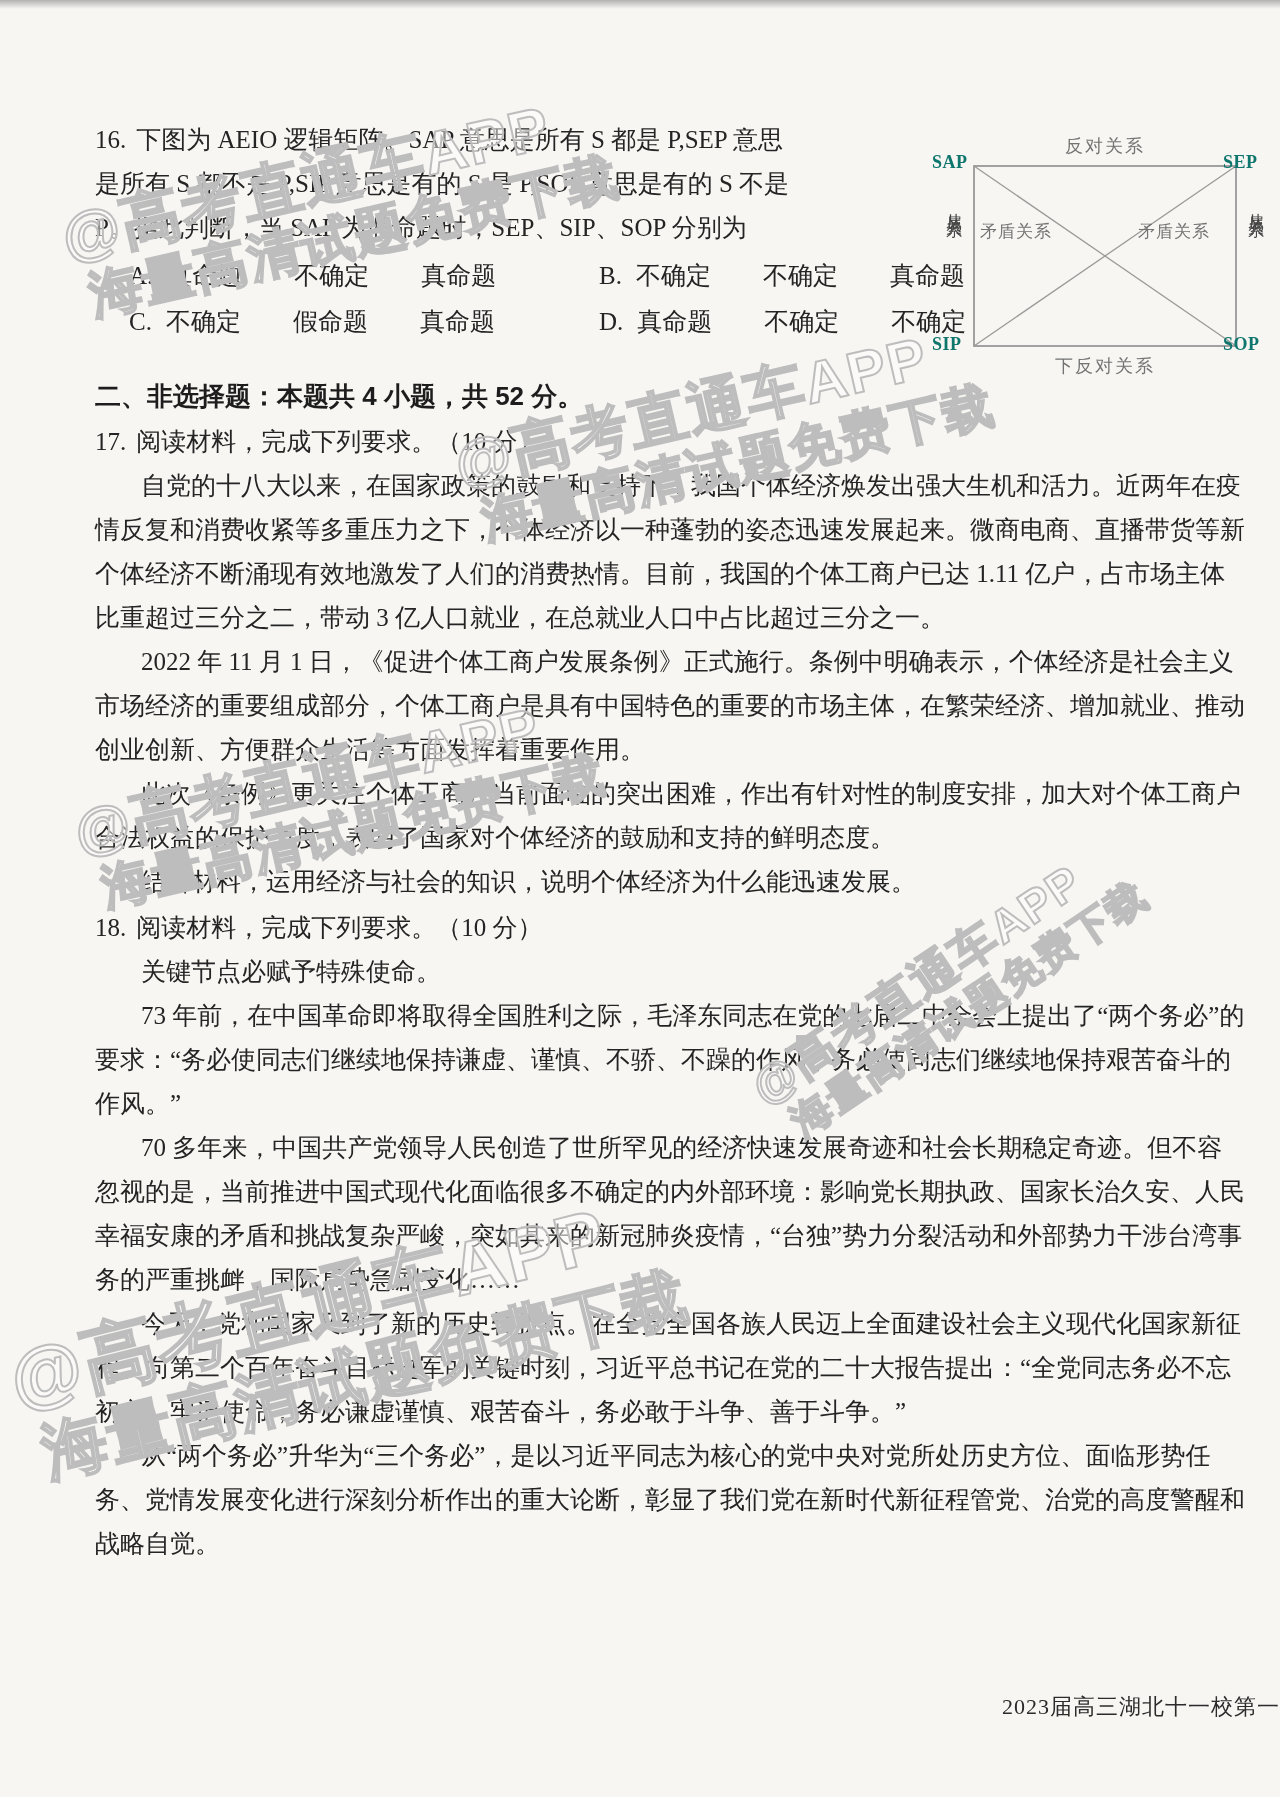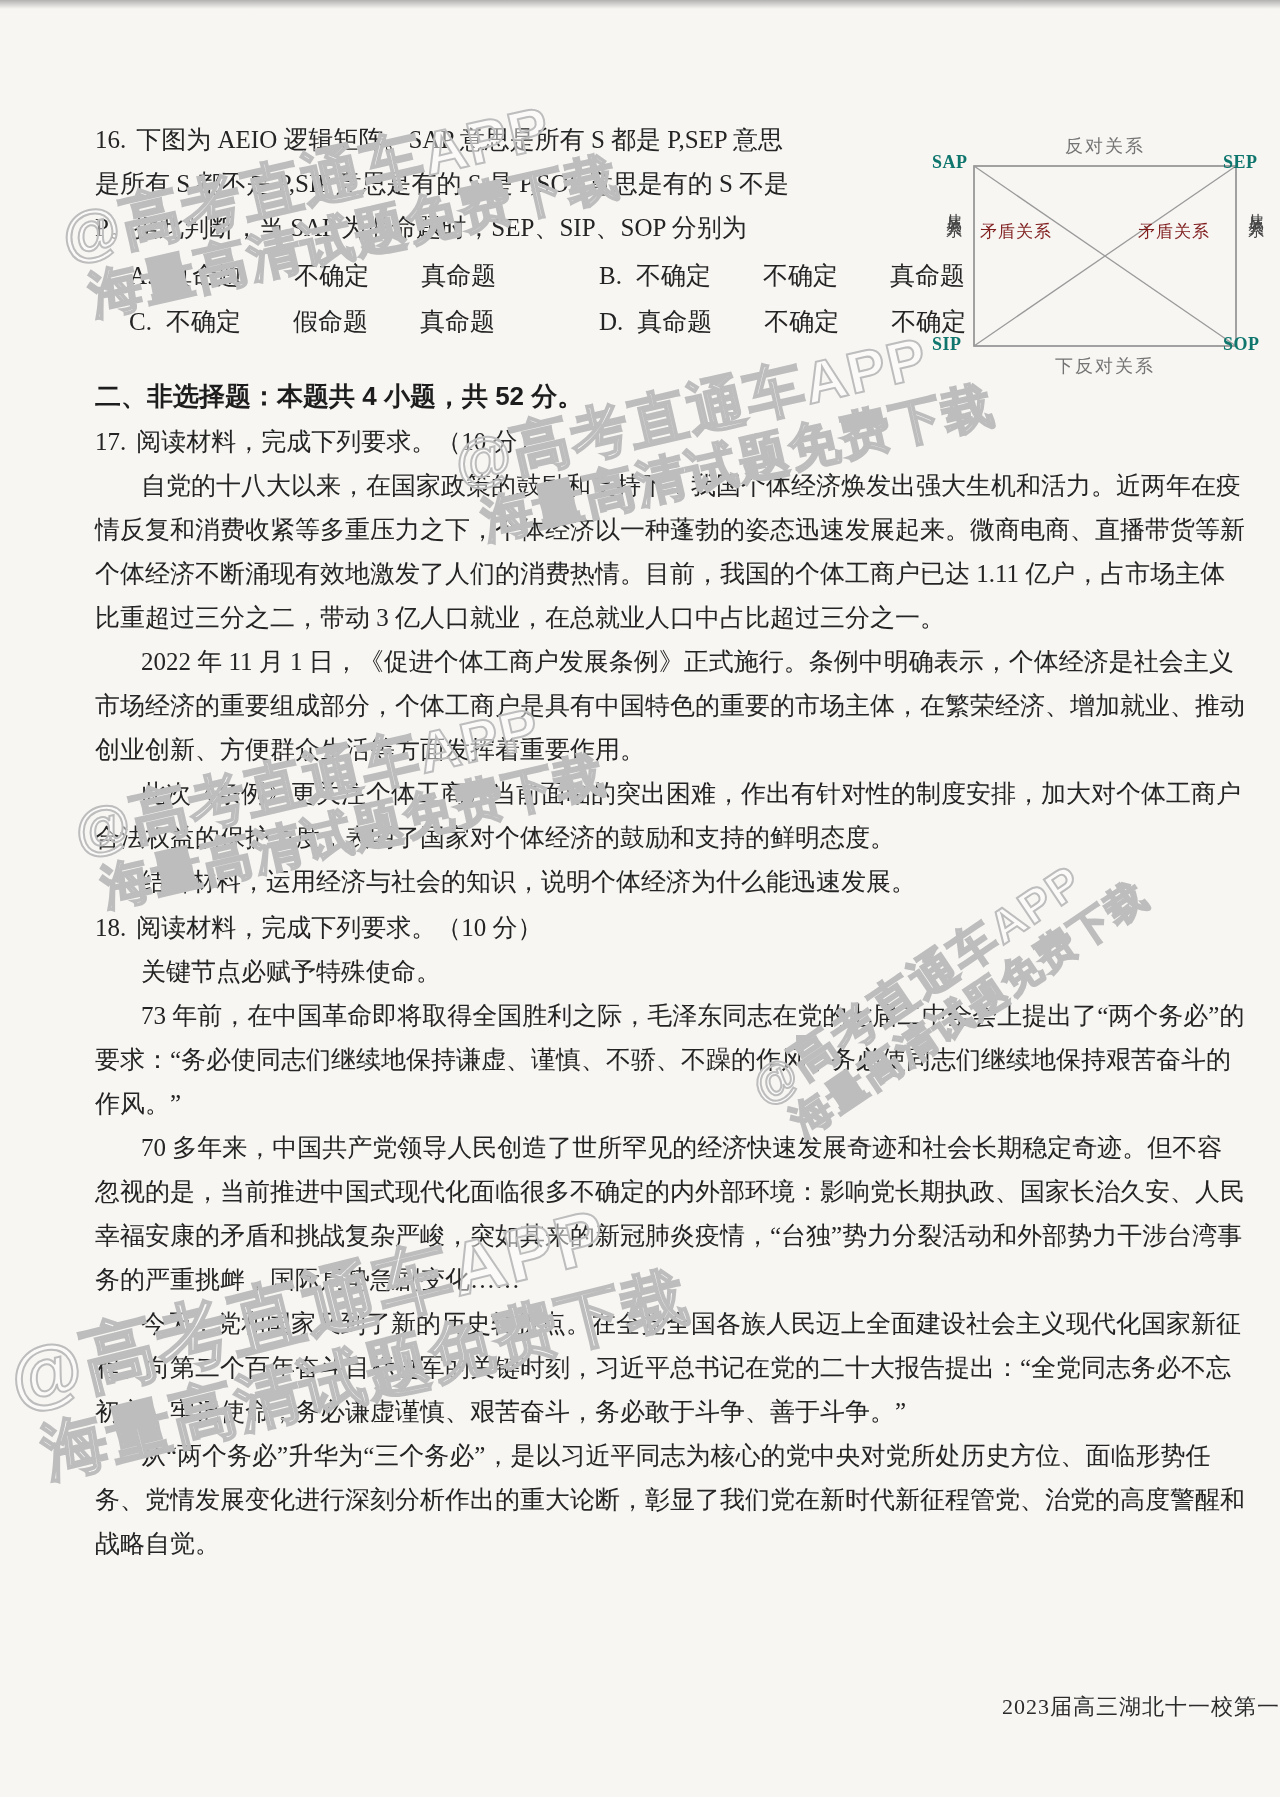--- a/index.html
+++ b/index.html
@@ -42,21 +42,21 @@
   .c-br { left:293px; top:222px; }
   .edge-label { position:absolute; font-size:18px; color:#737373; letter-spacing:2px; }
   .e-top    { left:43px; top:22px;  width:264px; text-align:center; }
   .e-bottom { left:43px; top:242px; width:264px; text-align:center; }
   .v-label {
     position:absolute; writing-mode:vertical-rl; text-orientation:upright;
     font-size:16px; color:#454545; letter-spacing:3px;
   }
   .e-left  { left:13px;  top:88px; }
   .e-right { left:315px; top:88px; }
-  .diag-label { position:absolute; font-size:17px; color:#7f1d1d; letter-spacing:1px; top:108px;text-align:right; }
+  .diag-label { position:absolute; font-size:17px; color:#737373; letter-spacing:1px; top:108px;text-align:right; }
   .d-left  { left:50px; }
   .d-right { left:208px; }
   
   .footer {
     position:absolute; left:1002px; top:1692px; z-index:1;
     font-size:22px; color:#2b2b2b; white-space:nowrap; letter-spacing:1px;
   }
   
   .wm {
     position:absolute; z-index:5; white-space:nowrap;

